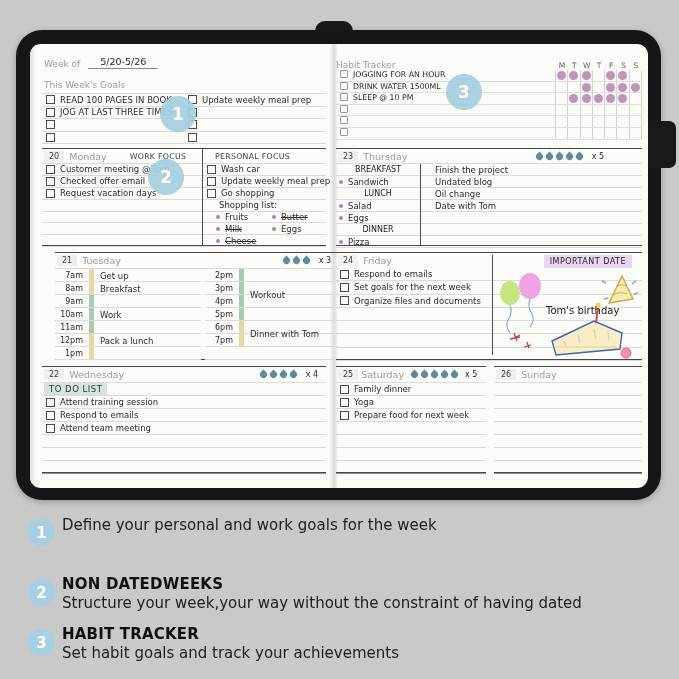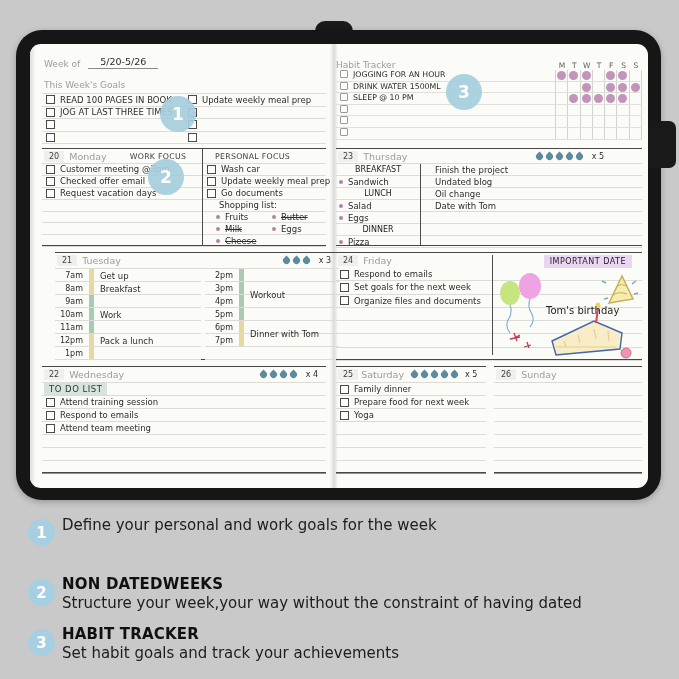--- a/index.html
+++ b/index.html
@@ -170,21 +170,21 @@
         <div class="row m-row">
             <span class="cb"></span>
             <span class="hw">Wash car</span>
           </div>
         <div class="row m-row">
             <span class="cb"></span>
             <span class="hw">Update weekly meal prep</span>
           </div>
         <div class="row m-row">
             <span class="cb"></span>
-            <span class="hw">Go documents</span>
+            <span class="hw">Go shopping</span>
           </div>
         <div class="row m-row">
             <span class="hw" style="margin-left:16px;">Shopping list:</span>
           </div>
         <div class="row m-row">
           <span class="shop-group" style="margin-left:10px;width:56px;">
               <span class="dot-bullet"></span>
               <span class="hw shop-label" data-done="false">Fruits</span>
             </span>
           <span class="shop-group">
@@ -521,25 +521,25 @@
             <span class="drop"></span>
           </span>
         <span class="xcount">x 5</span>
       </div>
       <div class="row" style="height:13px;">
           <span class="cb"></span>
           <span class="hw">Family dinner</span>
         </div>
       <div class="row" style="height:13px;">
           <span class="cb"></span>
+          <span class="hw">Yoga</span>
+        </div>
+      <div class="row" style="height:13px;">
+          <span class="cb"></span>
           <span class="hw">Prepare food for next week</span>
-        </div>
-      <div class="row" style="height:13px;">
-          <span class="cb"></span>
-          <span class="hw">Yoga</span>
         </div>
       <div class="row" style="height:13px;"></div>
       <div class="row" style="height:13px;"></div>
       <div class="row" style="height:13px;"></div>
       <div class="row dark" style="height:13px;"></div>
     </div>
 
     <div class="block" style="left:464px;top:322px;width:148px;height:107px;">
       <div class="day-head" style="height:16px;">
         <span class="day-num">26</span>

